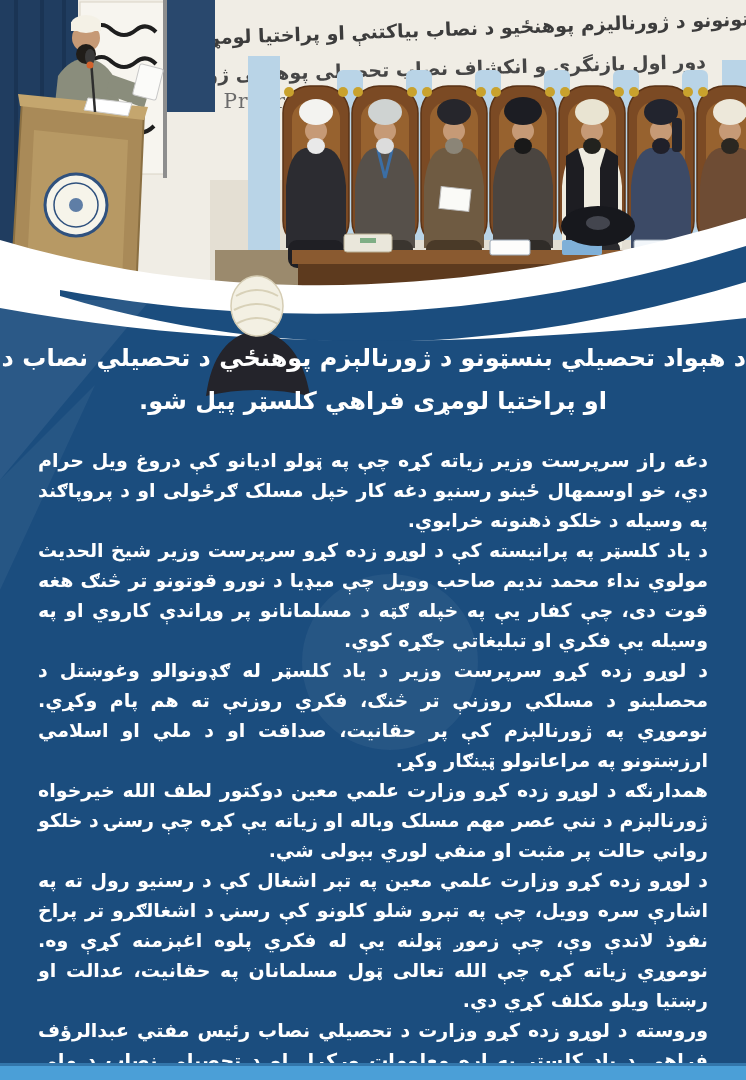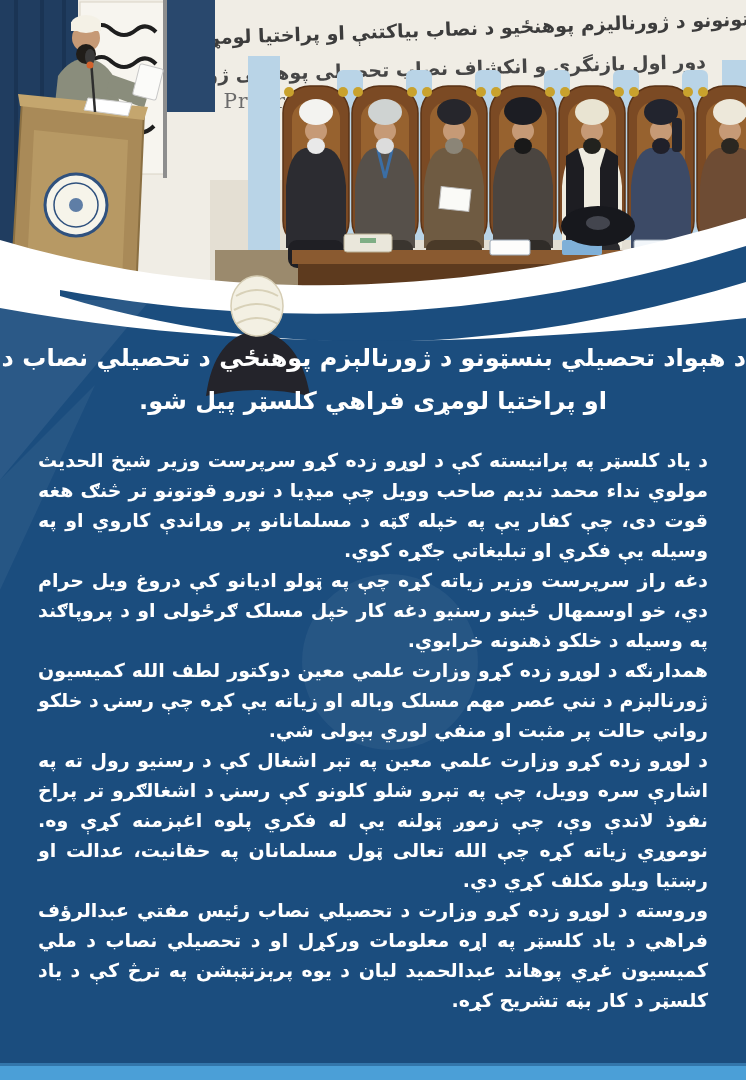--- a/index.html
+++ b/index.html
@@ -215,22 +215,23 @@
     </div>
   </div>
 
   <svg class="decor" viewBox="0 0 746 700">
     <polygon points="0,10 150,10 0,190" fill="rgba(255,255,255,0.07)"></polygon>
     <polygon points="0,190 95,95 0,300" fill="rgba(255,255,255,0.05)"></polygon>
     <circle cx="390" cy="372" r="88" fill="rgba(255,255,255,0.05)"></circle>
   </svg>
 
   <div class="content">
+    <p>دغه راز سرپرست وزیر زیاته کړه چې په ټولو ادیانو کې دروغ ویل حرام دي، خو اوسمهال ځینو رسنیو دغه کار خپل مسلک ګرځولی او د پروپاګند په وسیله د خلکو ذهنونه خرابوي.</p>
     <p>د یاد کلسټر په پرانیسته کې د لوړو زده کړو سرپرست وزیر شیخ الحدیث مولوي نداء محمد ندیم صاحب وویل چې میډیا د نورو قوتونو تر څنګ هغه قوت دی، چې کفار یې په خپله ګټه د مسلمانانو پر وړاندې کاروي او په وسیله یې فکري او تبلیغاتي جګړه کوي.</p>
-    <p>دغه راز سرپرست وزیر زیاته کړه چې په ټولو ادیانو کې دروغ ویل حرام دي، خو اوسمهال ځینو رسنیو دغه کار خپل مسلک ګرځولی او د پروپاګند په وسیله د خلکو ذهنونه خرابوي.</p>
-    <p>همدارنګه د لوړو زده کړو وزارت علمي معین دوکتور لطف الله کمیسیون ژورنالېزم د نني عصر مهم مسلک وباله او زیاته یې کړه چې رسنۍ د خلکو رواني حالت پر مثبت او منفي لوري بېولی شي.</p>
+    <p>د لوړو زده کړو سرپرست وزیر د یاد کلسټر له ګډونوالو وغوښتل د محصلینو د مسلکي روزنې تر څنګ، فکري روزنې ته هم پام وکړي. نوموړي په ژورنالېزم کې پر حقانیت، صداقت او د ملي او اسلامي ارزښتونو په مراعاتولو ټینګار وکړ.</p>
+    <p>همدارنګه د لوړو زده کړو وزارت علمي معین دوکتور لطف الله خیرخواه ژورنالېزم د نني عصر مهم مسلک وباله او زیاته یې کړه چې رسنۍ د خلکو رواني حالت پر مثبت او منفي لوري بېولی شي.</p>
     <p>د لوړو زده کړو وزارت علمي معین په تېر اشغال کې د رسنیو رول ته په اشارې سره وویل، چې په تېرو شلو کلونو کې رسنۍ د اشغالګرو تر پراخ نفوذ لاندې وې، چې زموږ ټولنه یې له فکري پلوه اغېزمنه کړې وه. نوموړي زیاته کړه چې الله تعالی ټول مسلمانان په حقانیت، عدالت او رښتیا ویلو مکلف کړي دي.</p>
     <p>وروسته د لوړو زده کړو وزارت د تحصیلي نصاب رئیس مفتي عبدالرؤف فراهي د یاد کلسټر په اړه معلومات ورکړل او د تحصیلي نصاب د ملي کمیسیون غړي پوهاند عبدالحمید لیان د یوه پرېزنټېشن په ترڅ کې د یاد کلسټر د کار بڼه تشریح کړه.</p>
 
   </div>
 
   <div class="footer-strip"></div>
 </div>
 
 </body></html>

